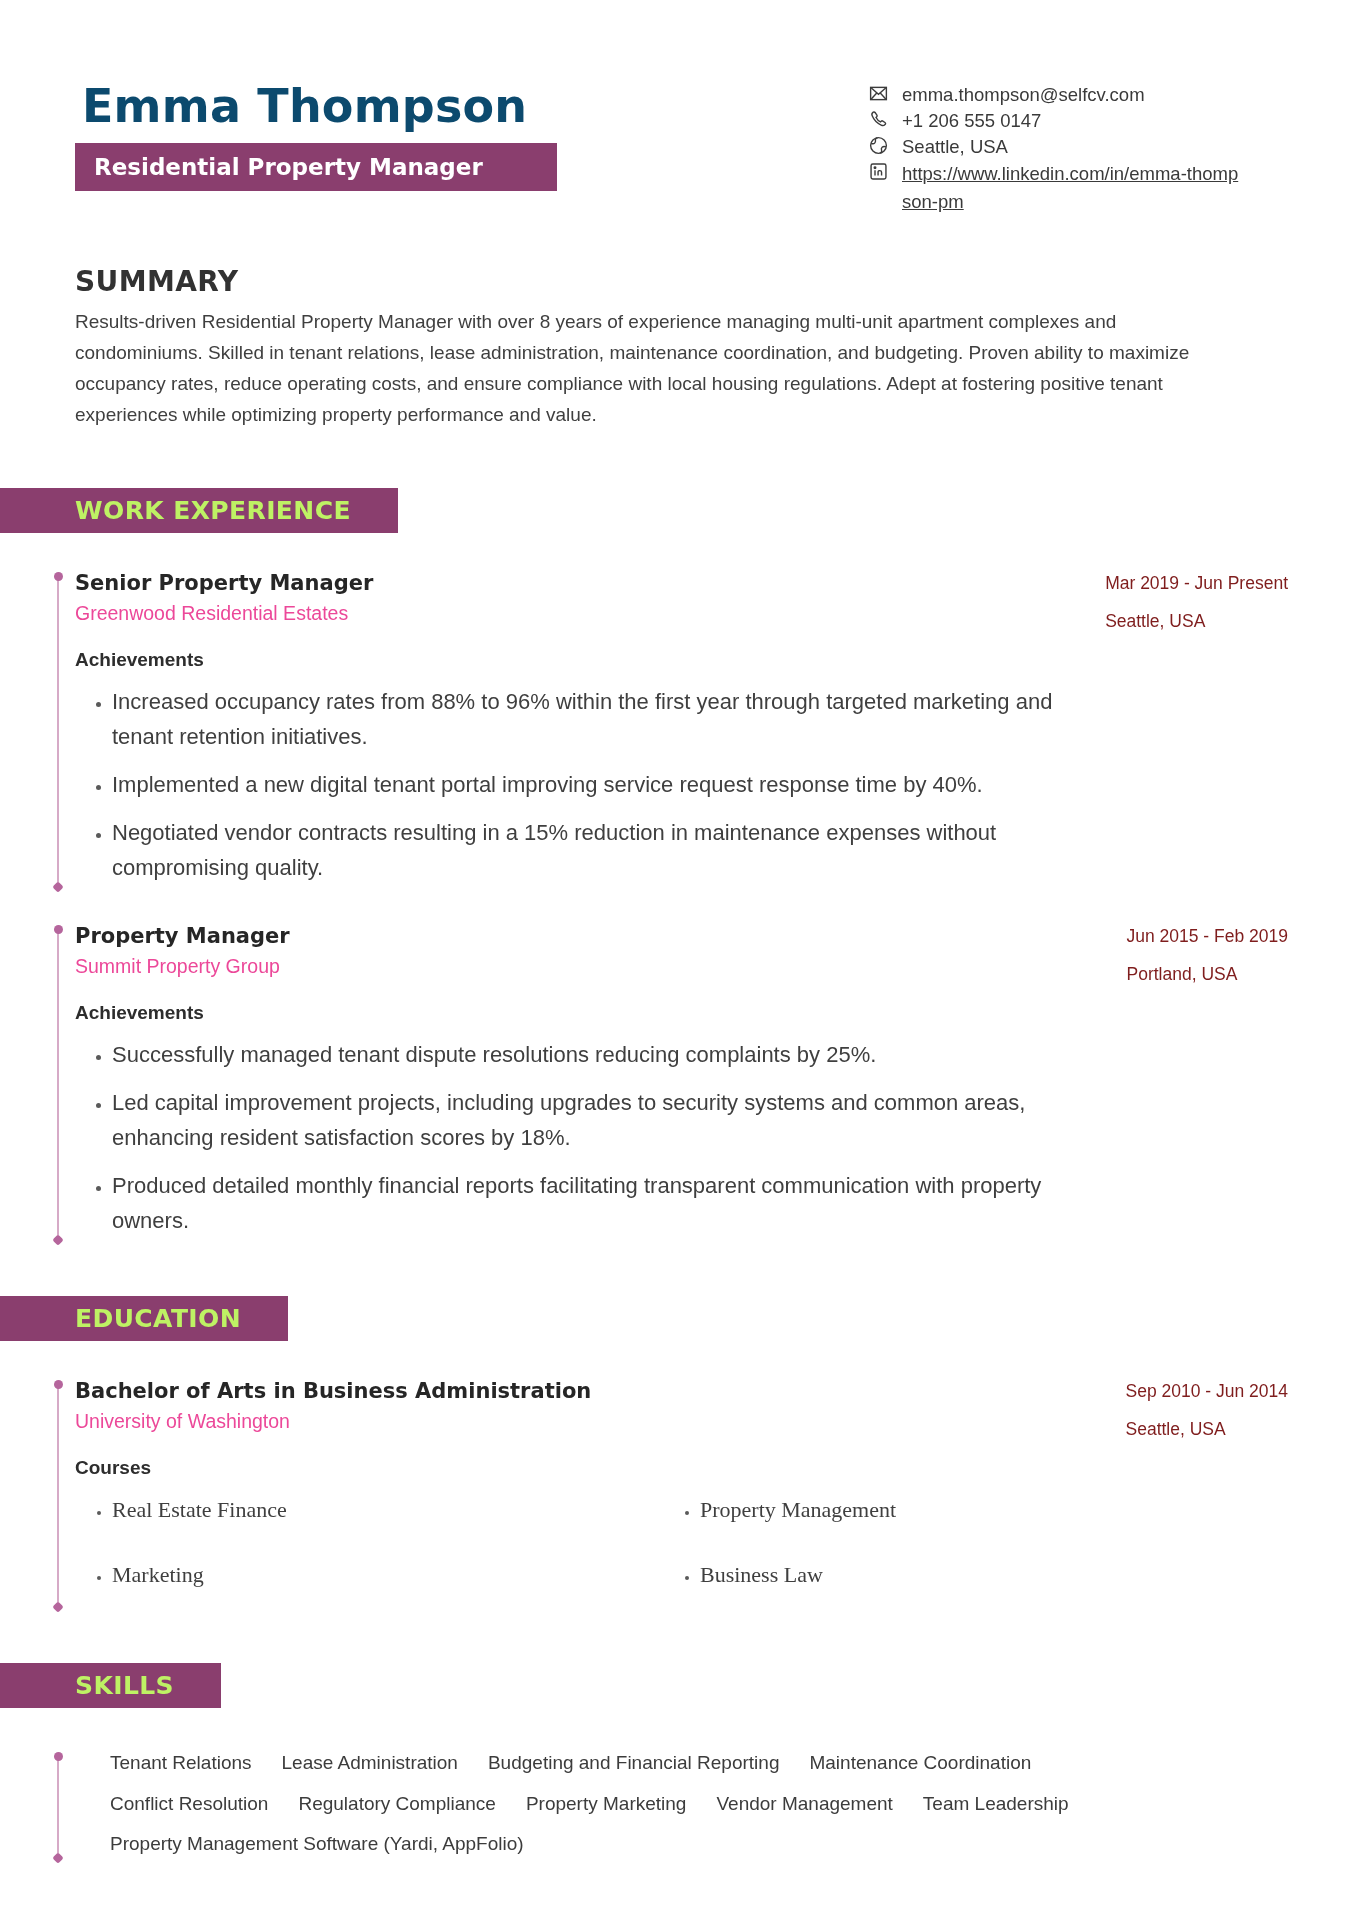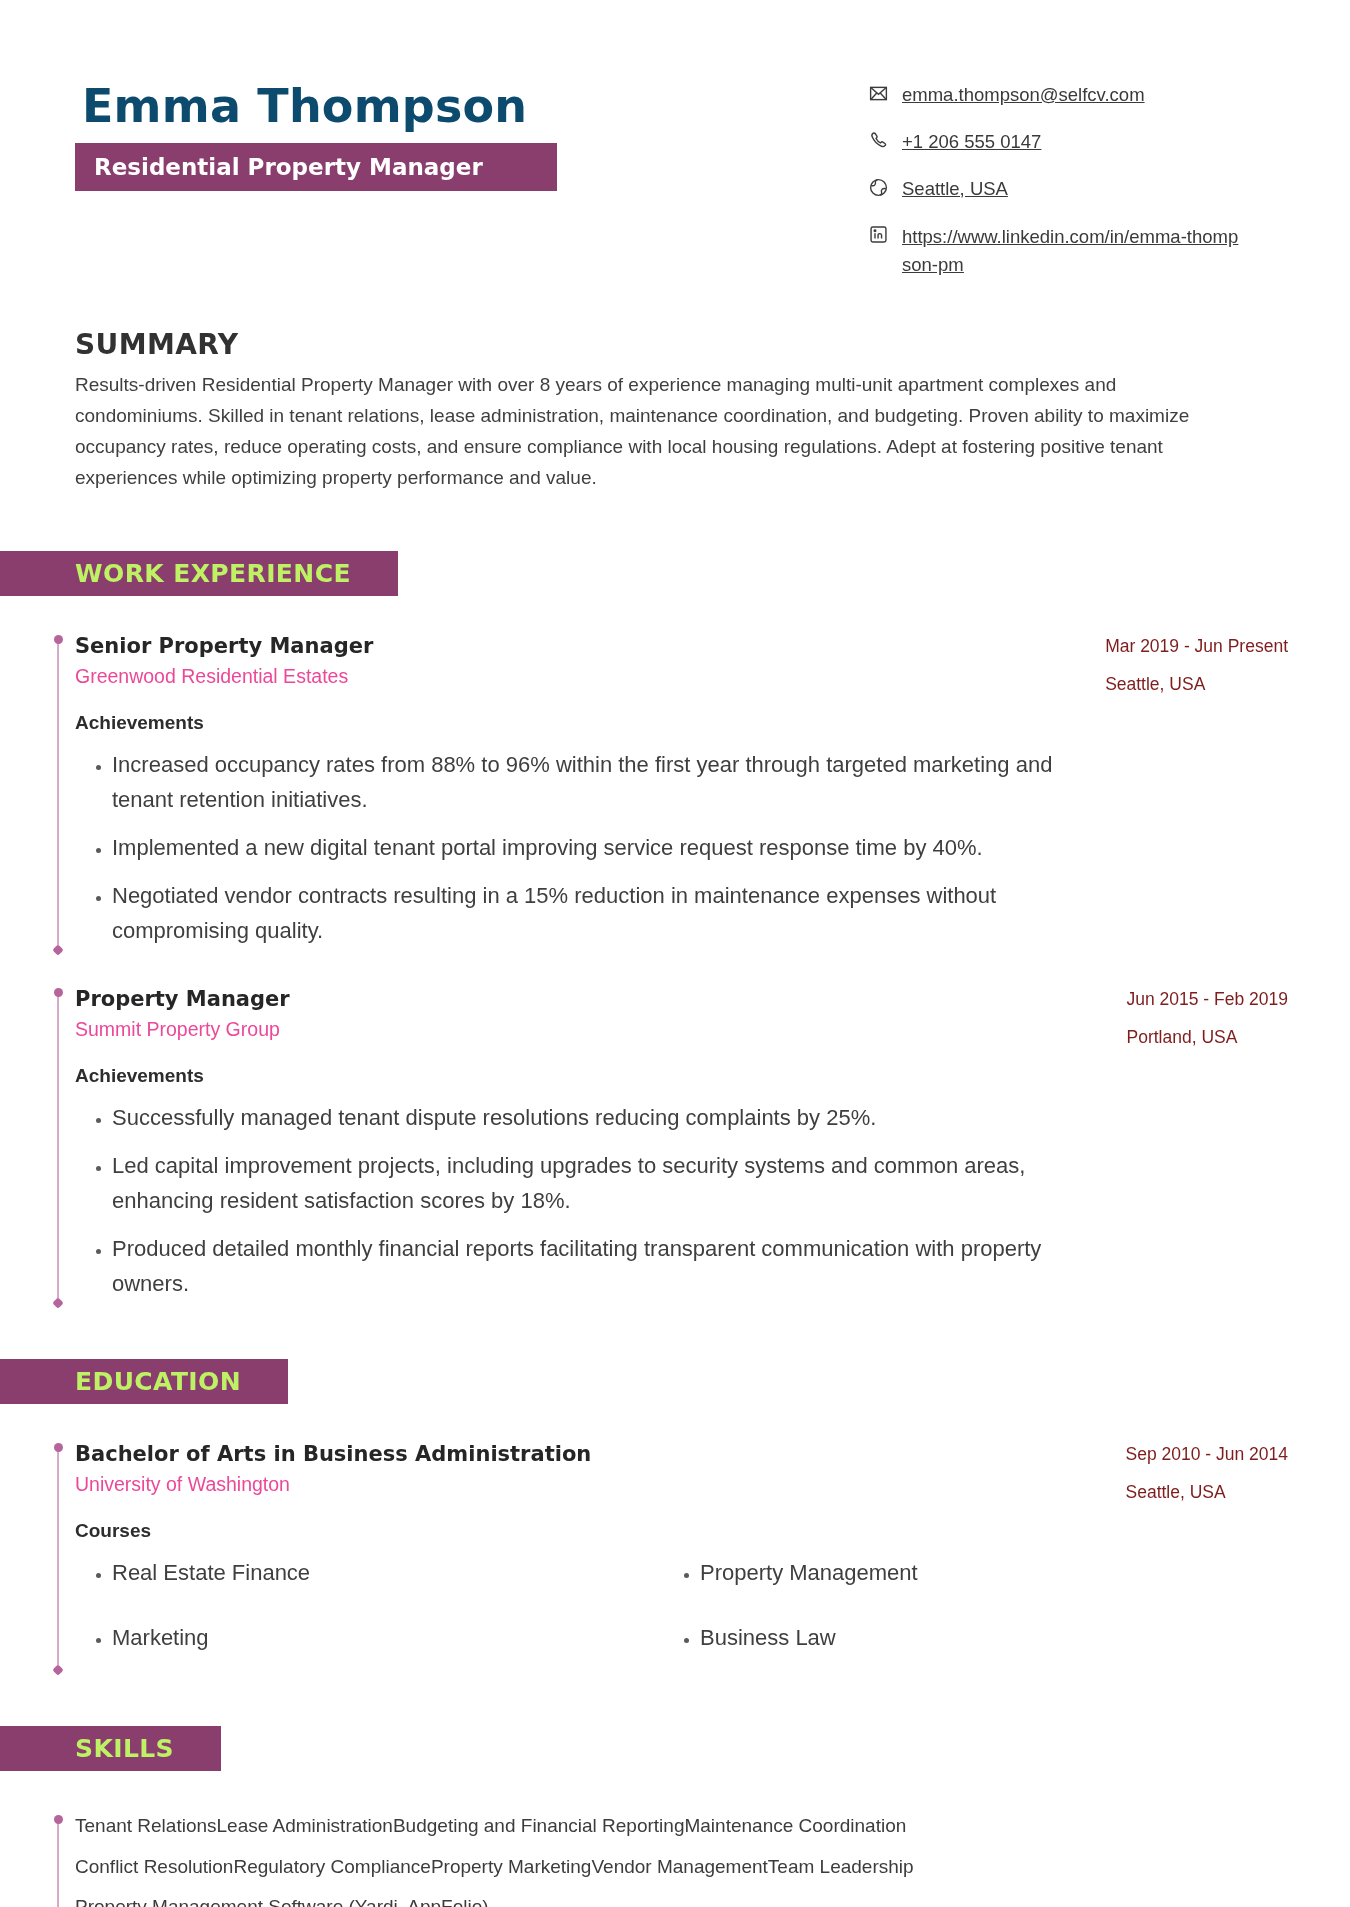--- a/index.html
+++ b/index.html
@@ -17,21 +17,21 @@
     font-family:"DejaVu Sans",sans-serif;
     font-size:46px;font-weight:800;color:#0c4a6e;
     line-height:1.12;letter-spacing:.2px;margin:7px;
   }
   .title-badge{
     margin-top:10px;background:#8a3e6e;color:#ffffff;
     width:482px;height:48px;display:flex;align-items:center;
     box-sizing:border-box;padding-left:19px;
     font-family:"DejaVu Sans",sans-serif;font-weight:700;font-size:23px;
   }
-  .contact{display:flex;flex-direction:column;gap:21px;margin-top:8px;width:420px;font-size:18.5px;color:#3a3a3a;text-decoration:underline;}
+  .contact{display:flex;flex-direction:column;margin-top:8px;width:420px;font-size:18.5px;color:#3a3a3a;}
   .contact-row{display:flex;align-items:flex-start;gap:13px;line-height:1.4;}
   .contact-row .cicon{flex:0 0 auto;width:21px;height:21px;margin-top:1px;}
   .contact-row .cicon svg{display:block;width:21px;height:21px;stroke:#3c3c3c;fill:none;stroke-width:1.6;}
   .linkedin-text{max-width:340px;word-break:break-all;text-decoration:underline;color:#3a3a3a;line-height:1.55;}
 
   
   .section-heading{
     font-family:"DejaVu Sans",sans-serif;font-weight:800;font-size:28px;color:#323232;
     margin:48px 0 0 0;letter-spacing:.4px;
   }
@@ -55,25 +55,25 @@
   .company{font-size:19.5px;color:#ec4899;margin-top:6px;}
   .side{color:#7f1d1d;font-size:17.5px;line-height:1.2;flex:0 0 auto;}
   .side .dates{margin-top:3px;}
   .side .loc{margin-top:17px;}
 
   .ach-label{margin-top:17px;font-weight:700;font-size:19px;color:#2d2d2d;}
   ul.bullets{margin:13px 0 0 0;padding:0 0 0 37px;}
   ul.bullets li{font-size:22px;line-height:1.6;margin-bottom:13px;max-width:1000px;}
   ul.bullets li::marker{color:#5a5a5a;font-size:15px;}
   ul.bullets.courses{display:grid;grid-template-columns:1fr 1fr;row-gap:16px;max-width:1213px;box-sizing:border-box;}
-  ul.bullets.courses li{margin-bottom:14px;max-width:none;}
+  ul.bullets.courses li{margin-bottom:14px;max-width:none;font-family:Liberation Serif, serif;}
 
   
   .skills-block{position:relative;margin-top:42px;font-size:19px;color:#3c3c3c;}
-  .skill-row{display:flex;flex-wrap:nowrap;margin-bottom:15px;line-height:1.35;}
+  .skill-row{display:flex;flex-wrap:nowrap;gap:30px;margin-bottom:15px;line-height:1.35;margin-left:35px;}
   .skill-row:last-child{margin-bottom:0;}
 </style>
 </head>
 <body>
 
 <div class="page">
 
   <div class="header">
     <div>
       <h1 class="name">Emma Thompson</h1>

